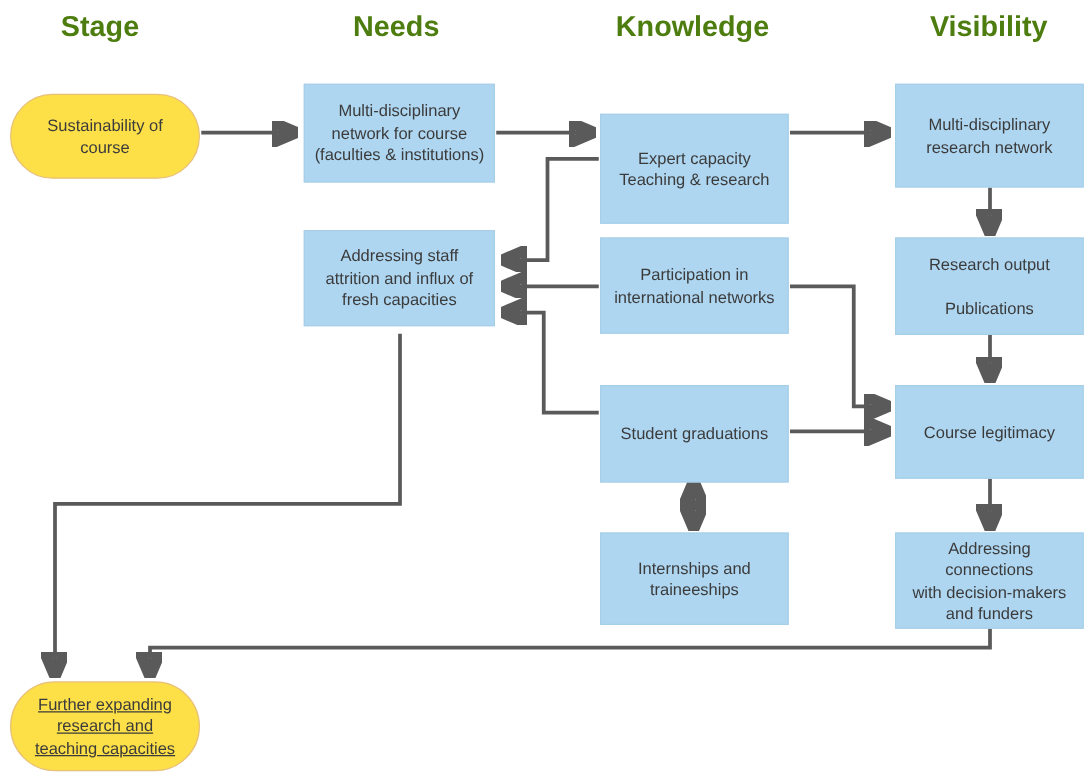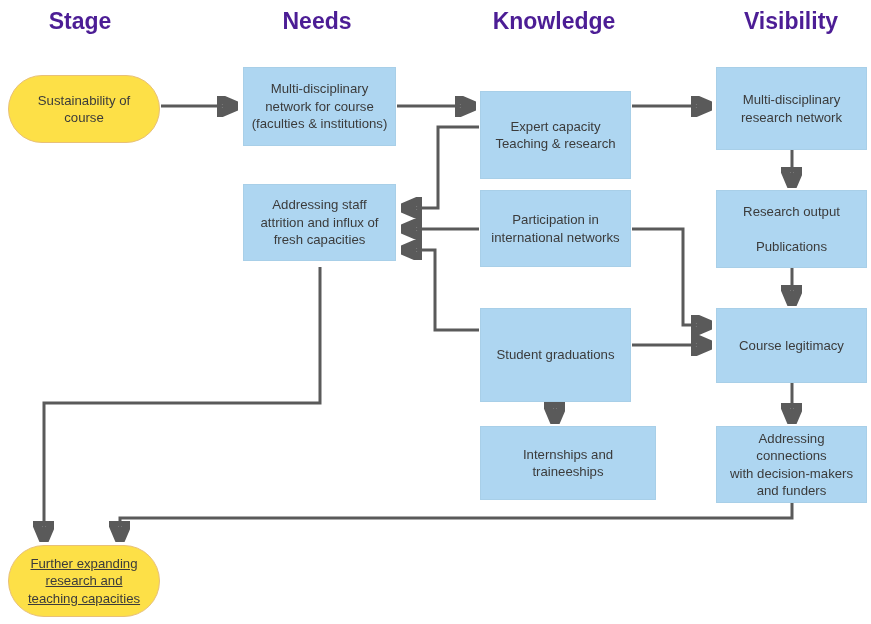--- a/index.html
+++ b/index.html
@@ -12,21 +12,21 @@
     width: 871px;
     height: 624px;
     background: #ffffff;
     font-family: "Liberation Sans", sans-serif;
     overflow: hidden;
   }
   .col-header {
     position: absolute;
     font-size: 23px;
     font-weight: bold;
-    color: #4c1d95;
+    color: #4d7c0f;
     text-align: center;
     white-space: nowrap;
     transform: translateX(-50%);
   }
   .node {
     position: absolute;
     box-sizing: border-box;
     display: flex;
     align-items: center;
     justify-content: center;
@@ -156,33 +156,33 @@
     </span>
   </div>
 
   <div class="node box" style="left:716px; top:190px; width:151px; height:78px;">
     <span class="node-label">
       <span>Research output</span><br><br>
       <span>Publications</span>
     </span>
   </div>
 
-  <div class="node box" style="left:480px; top:308px; width:151px; height:94px;">
+  <div class="node box" style="left:480px; top:308px; width:151px; height:78px;">
     <span class="node-label">
       <span>Student graduations</span>
     </span>
   </div>
 
   <div class="node box" style="left:716px; top:308px; width:151px; height:75px;align-items:center;">
     <span class="node-label">
       <span>Course legitimacy</span>
     </span>
   </div>
 
-  <div class="node box" style="left:480px; top:426px; width:176px; height:74px;">
+  <div class="node box" style="left:480px; top:426px; width:151px; height:74px;">
     <span class="node-label">
       <span>Internships and</span><br>
       <span>traineeships</span>
     </span>
   </div>
 
   <div class="node box" style="left:716px; top:426px; width:151px; height:77px;">
     <span class="node-label">
       <span>Addressing connections</span><br>
       <span>with decision-makers</span><br>

